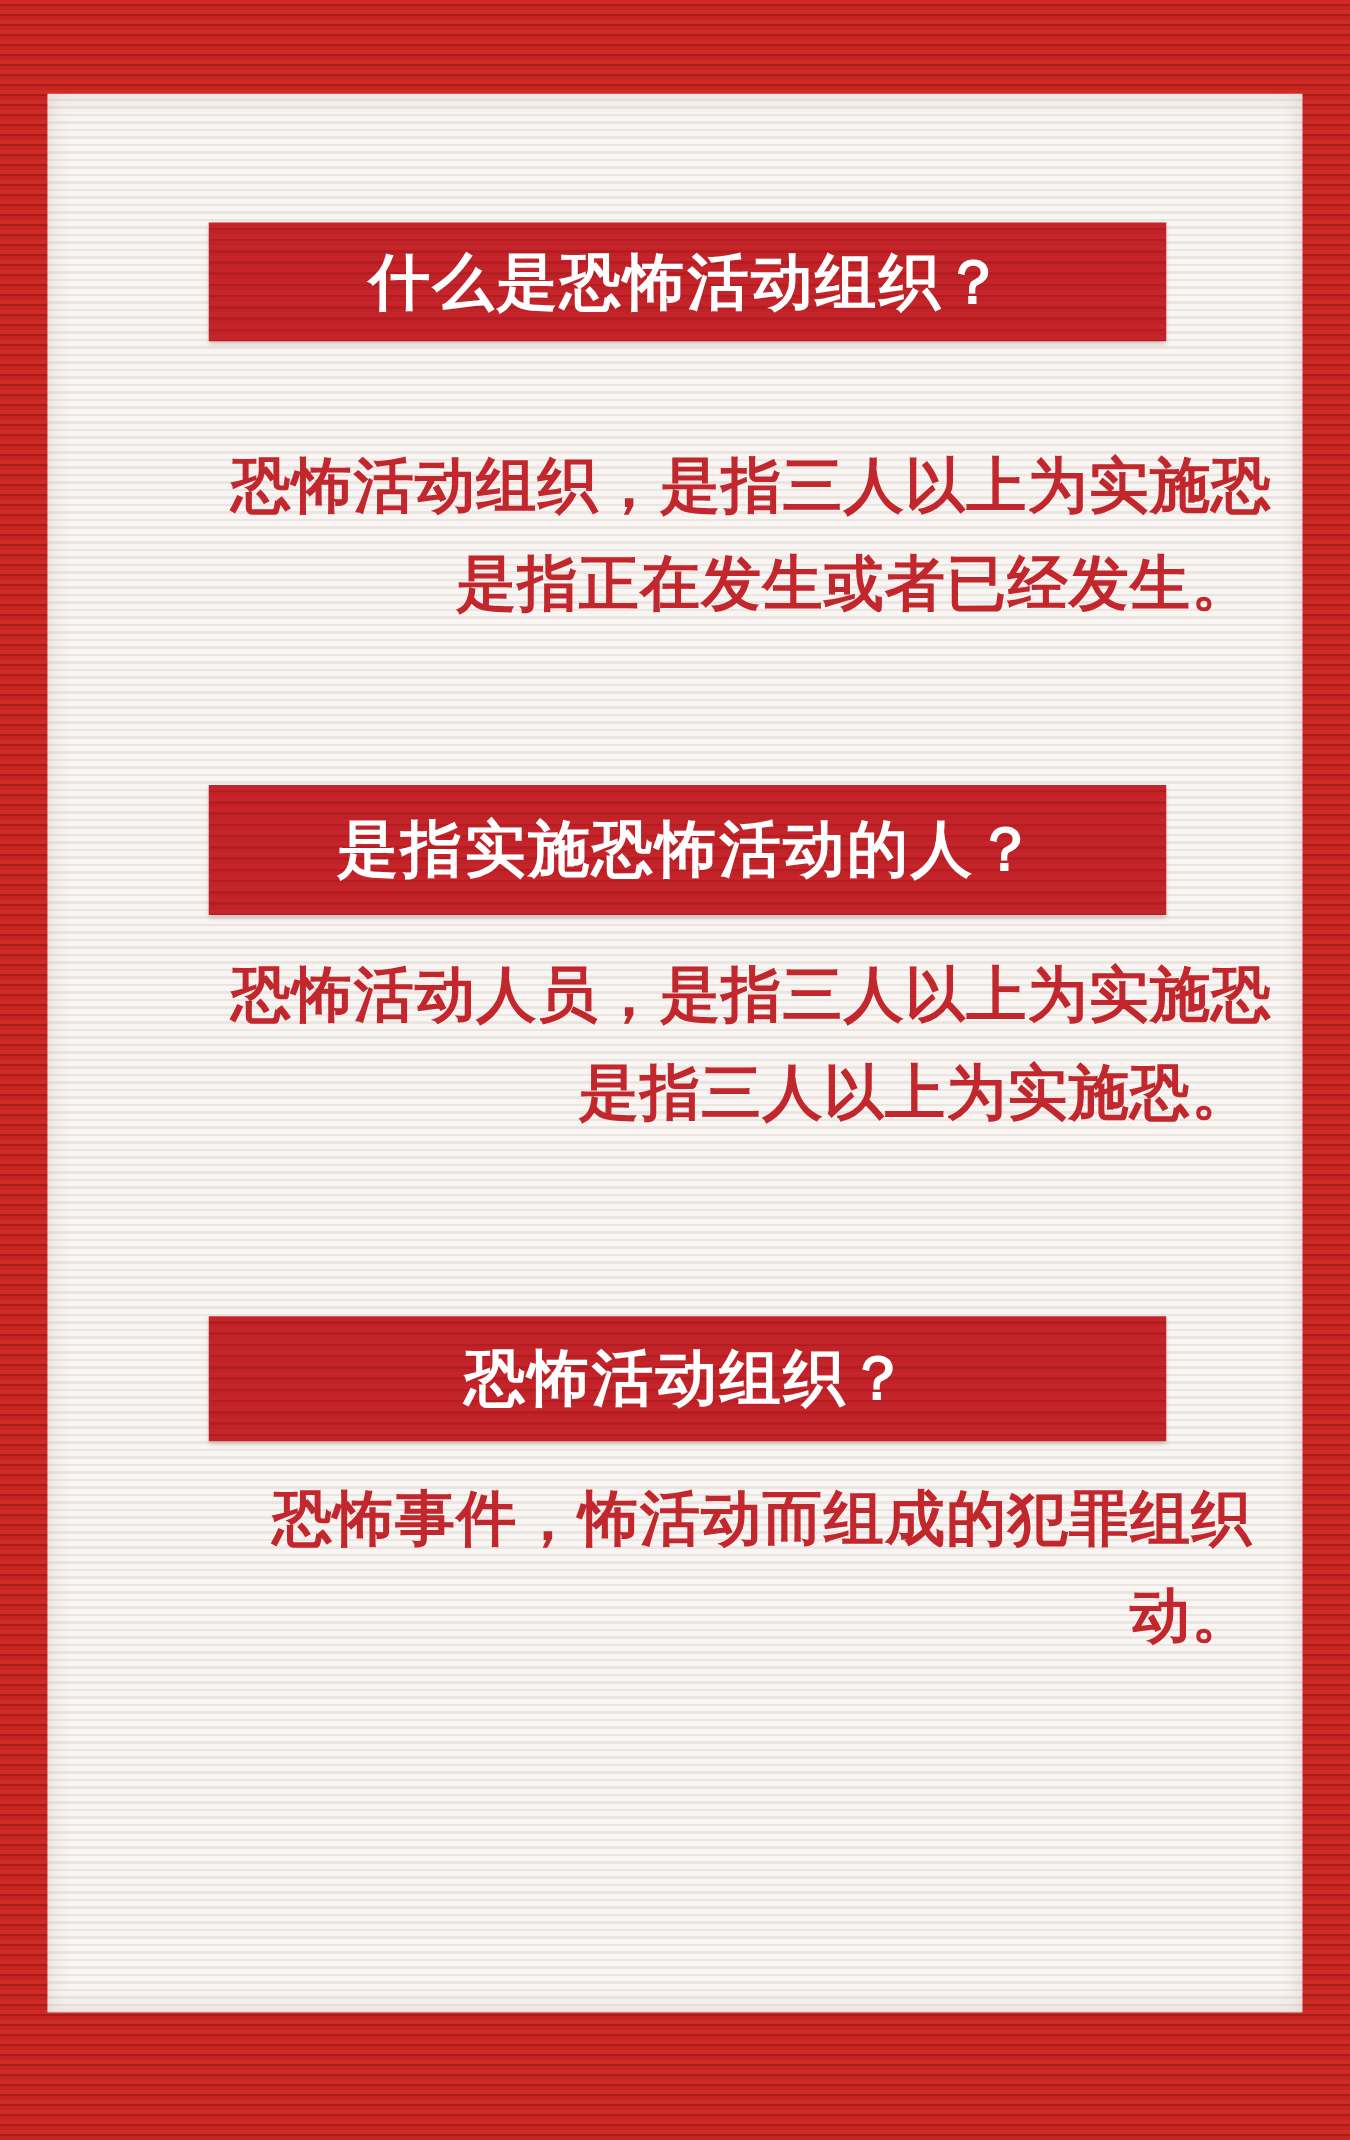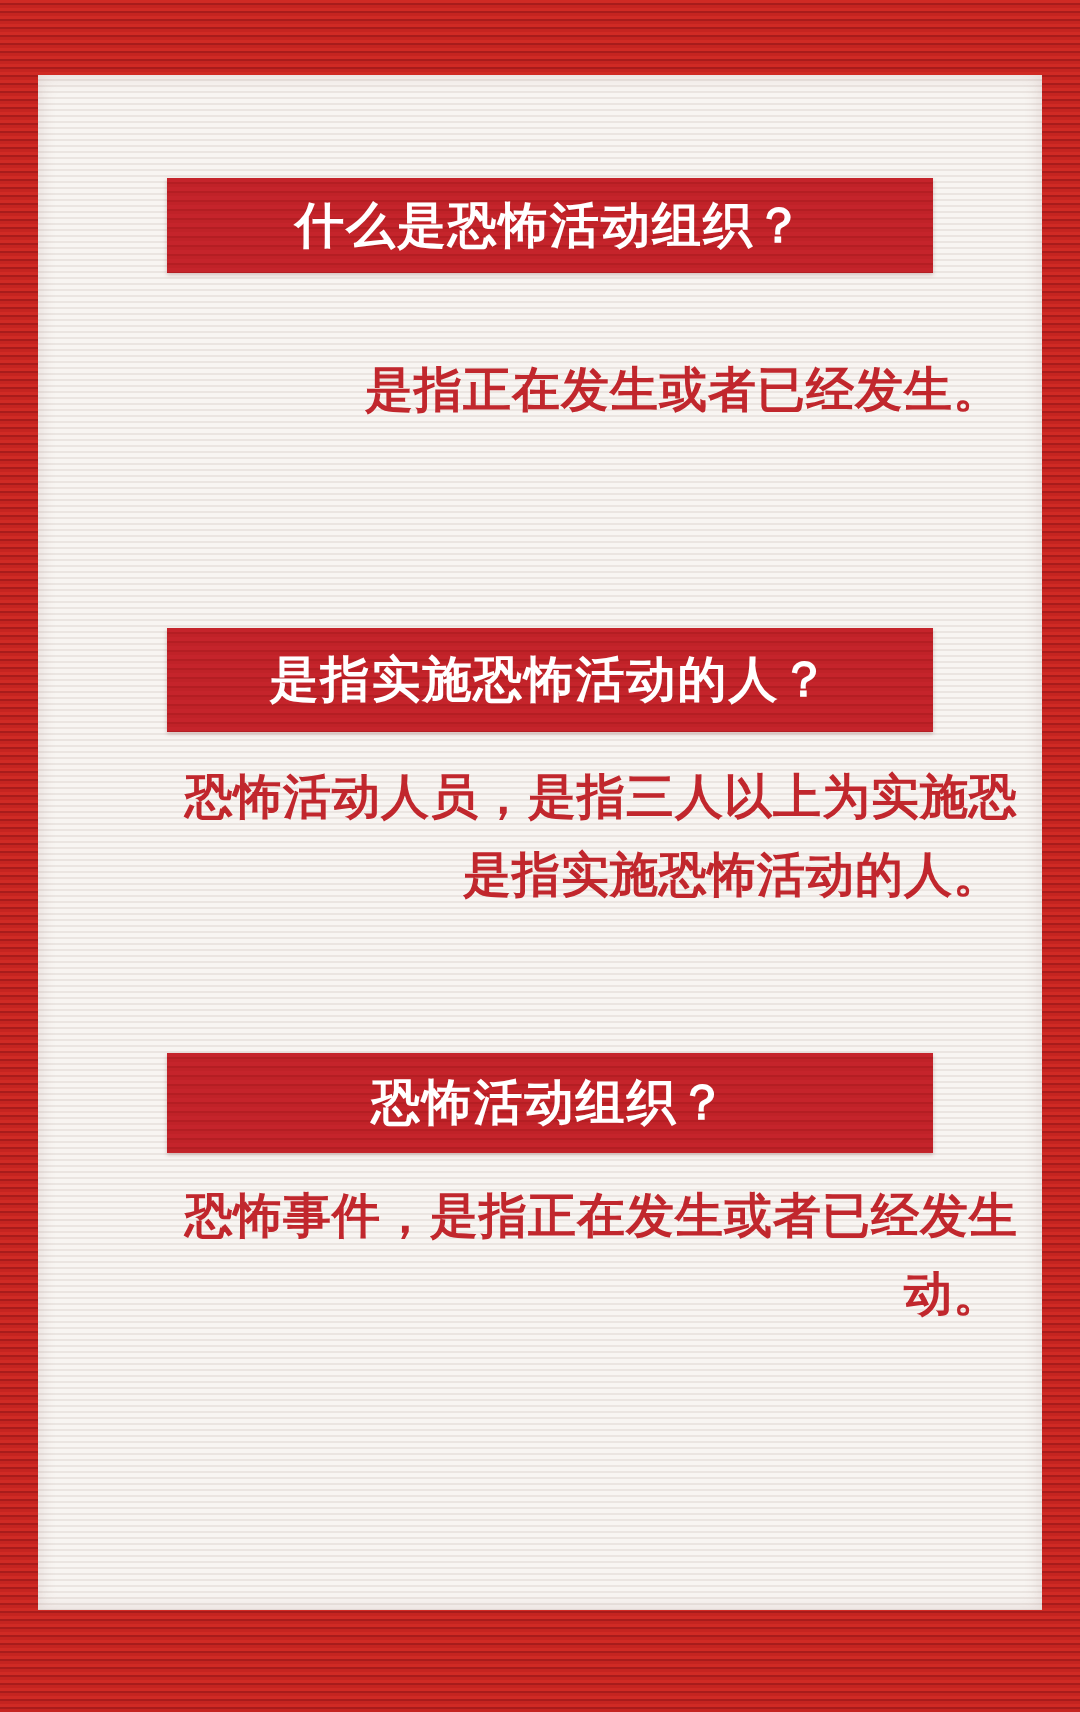--- a/index.html
+++ b/index.html
@@ -73,33 +73,34 @@
 </head>
 <body>
 
 <div class="poster">
   <div class="panel">
 
     <div class="banner banner-1">
       <span>什么是恐怖活动组织？</span>
     </div>
     <div class="para para-1">
+      <div class="line indent">恐怖活动组织，是指三人以上为实施恐</div>
       <div class="line">是指正在发生或者已经发生。</div>
     </div>
 
     <div class="banner banner-2">
       <span>是指实施恐怖活动的人？</span>
     </div>
     <div class="para para-2">
       <div class="line indent">恐怖活动人员，是指三人以上为实施恐</div>
-      <div class="line">是指实施恐怖活动的人。</div>
+      <div class="line">是指三人以上为实施恐。</div>
     </div>
 
     <div class="banner banner-3">
       <span>恐怖活动组织？</span>
     </div>
     <div class="para para-3">
-      <div class="line indent">恐怖事件，是指正在发生或者已经发生</div>
+      <div class="line indent">恐怖事件，怖活动而组成的犯罪组织</div>
       <div class="line">动。</div>
     </div>
 
   </div>
 </div>
 
 </body></html>

